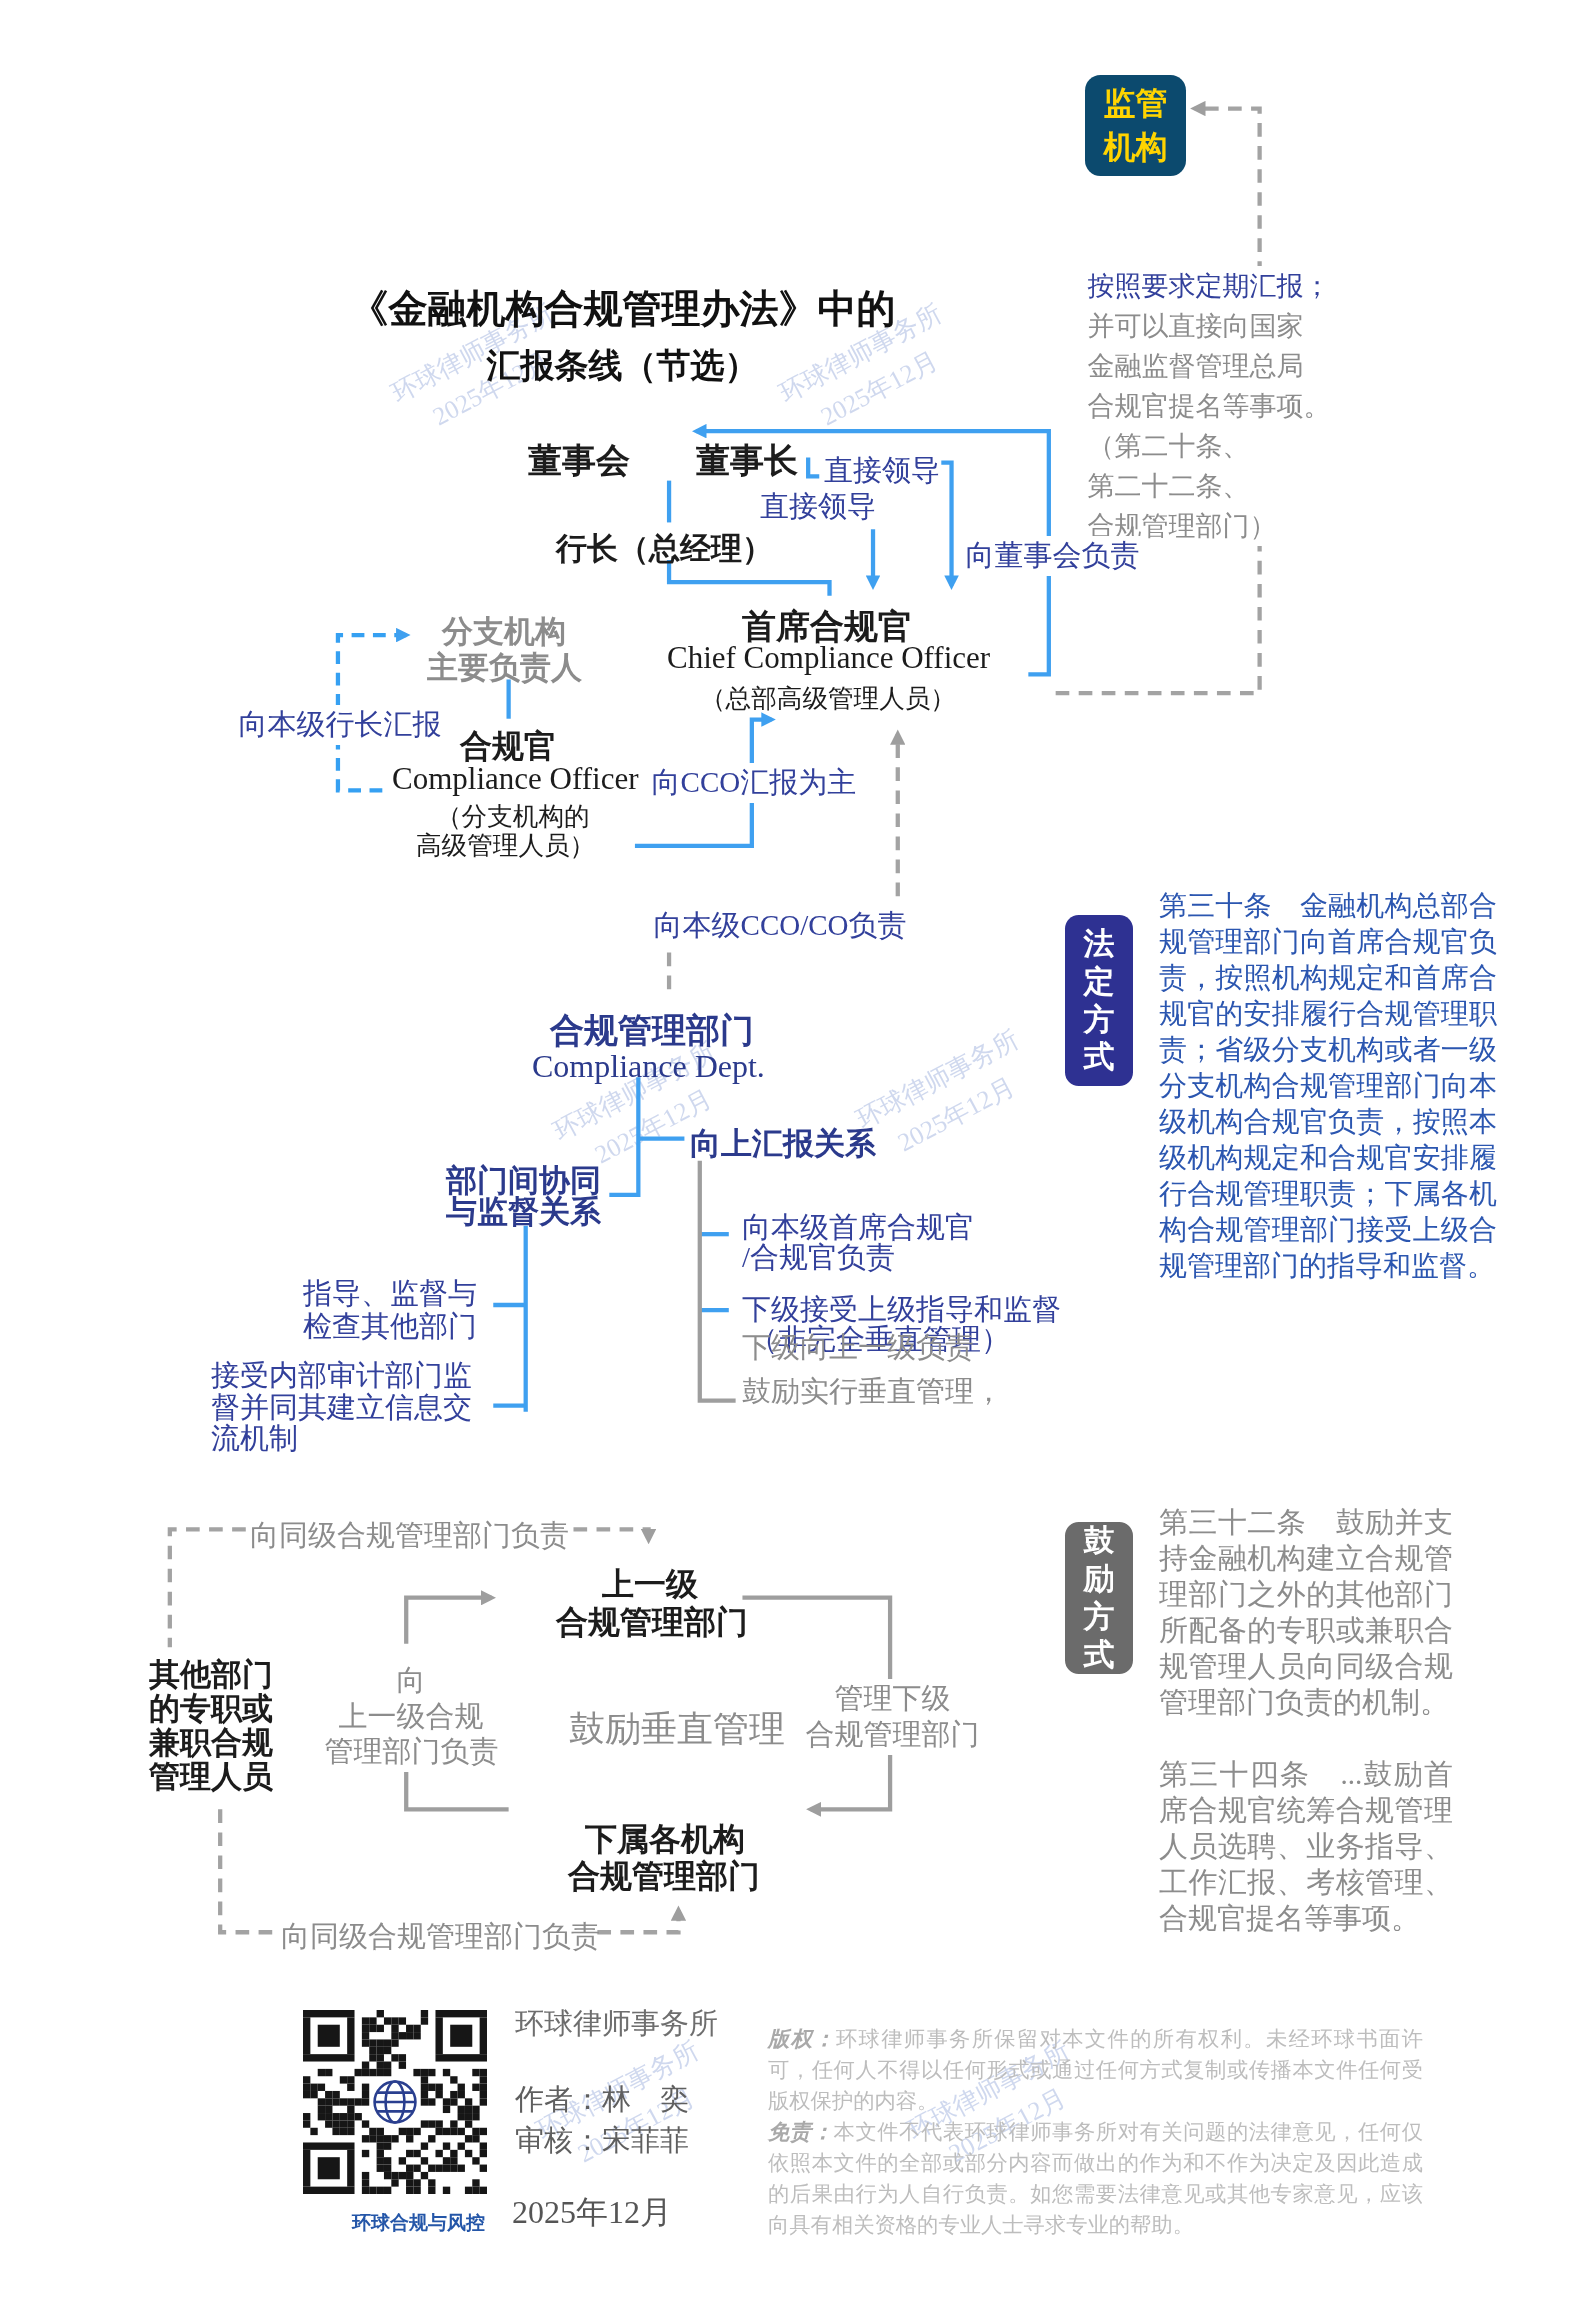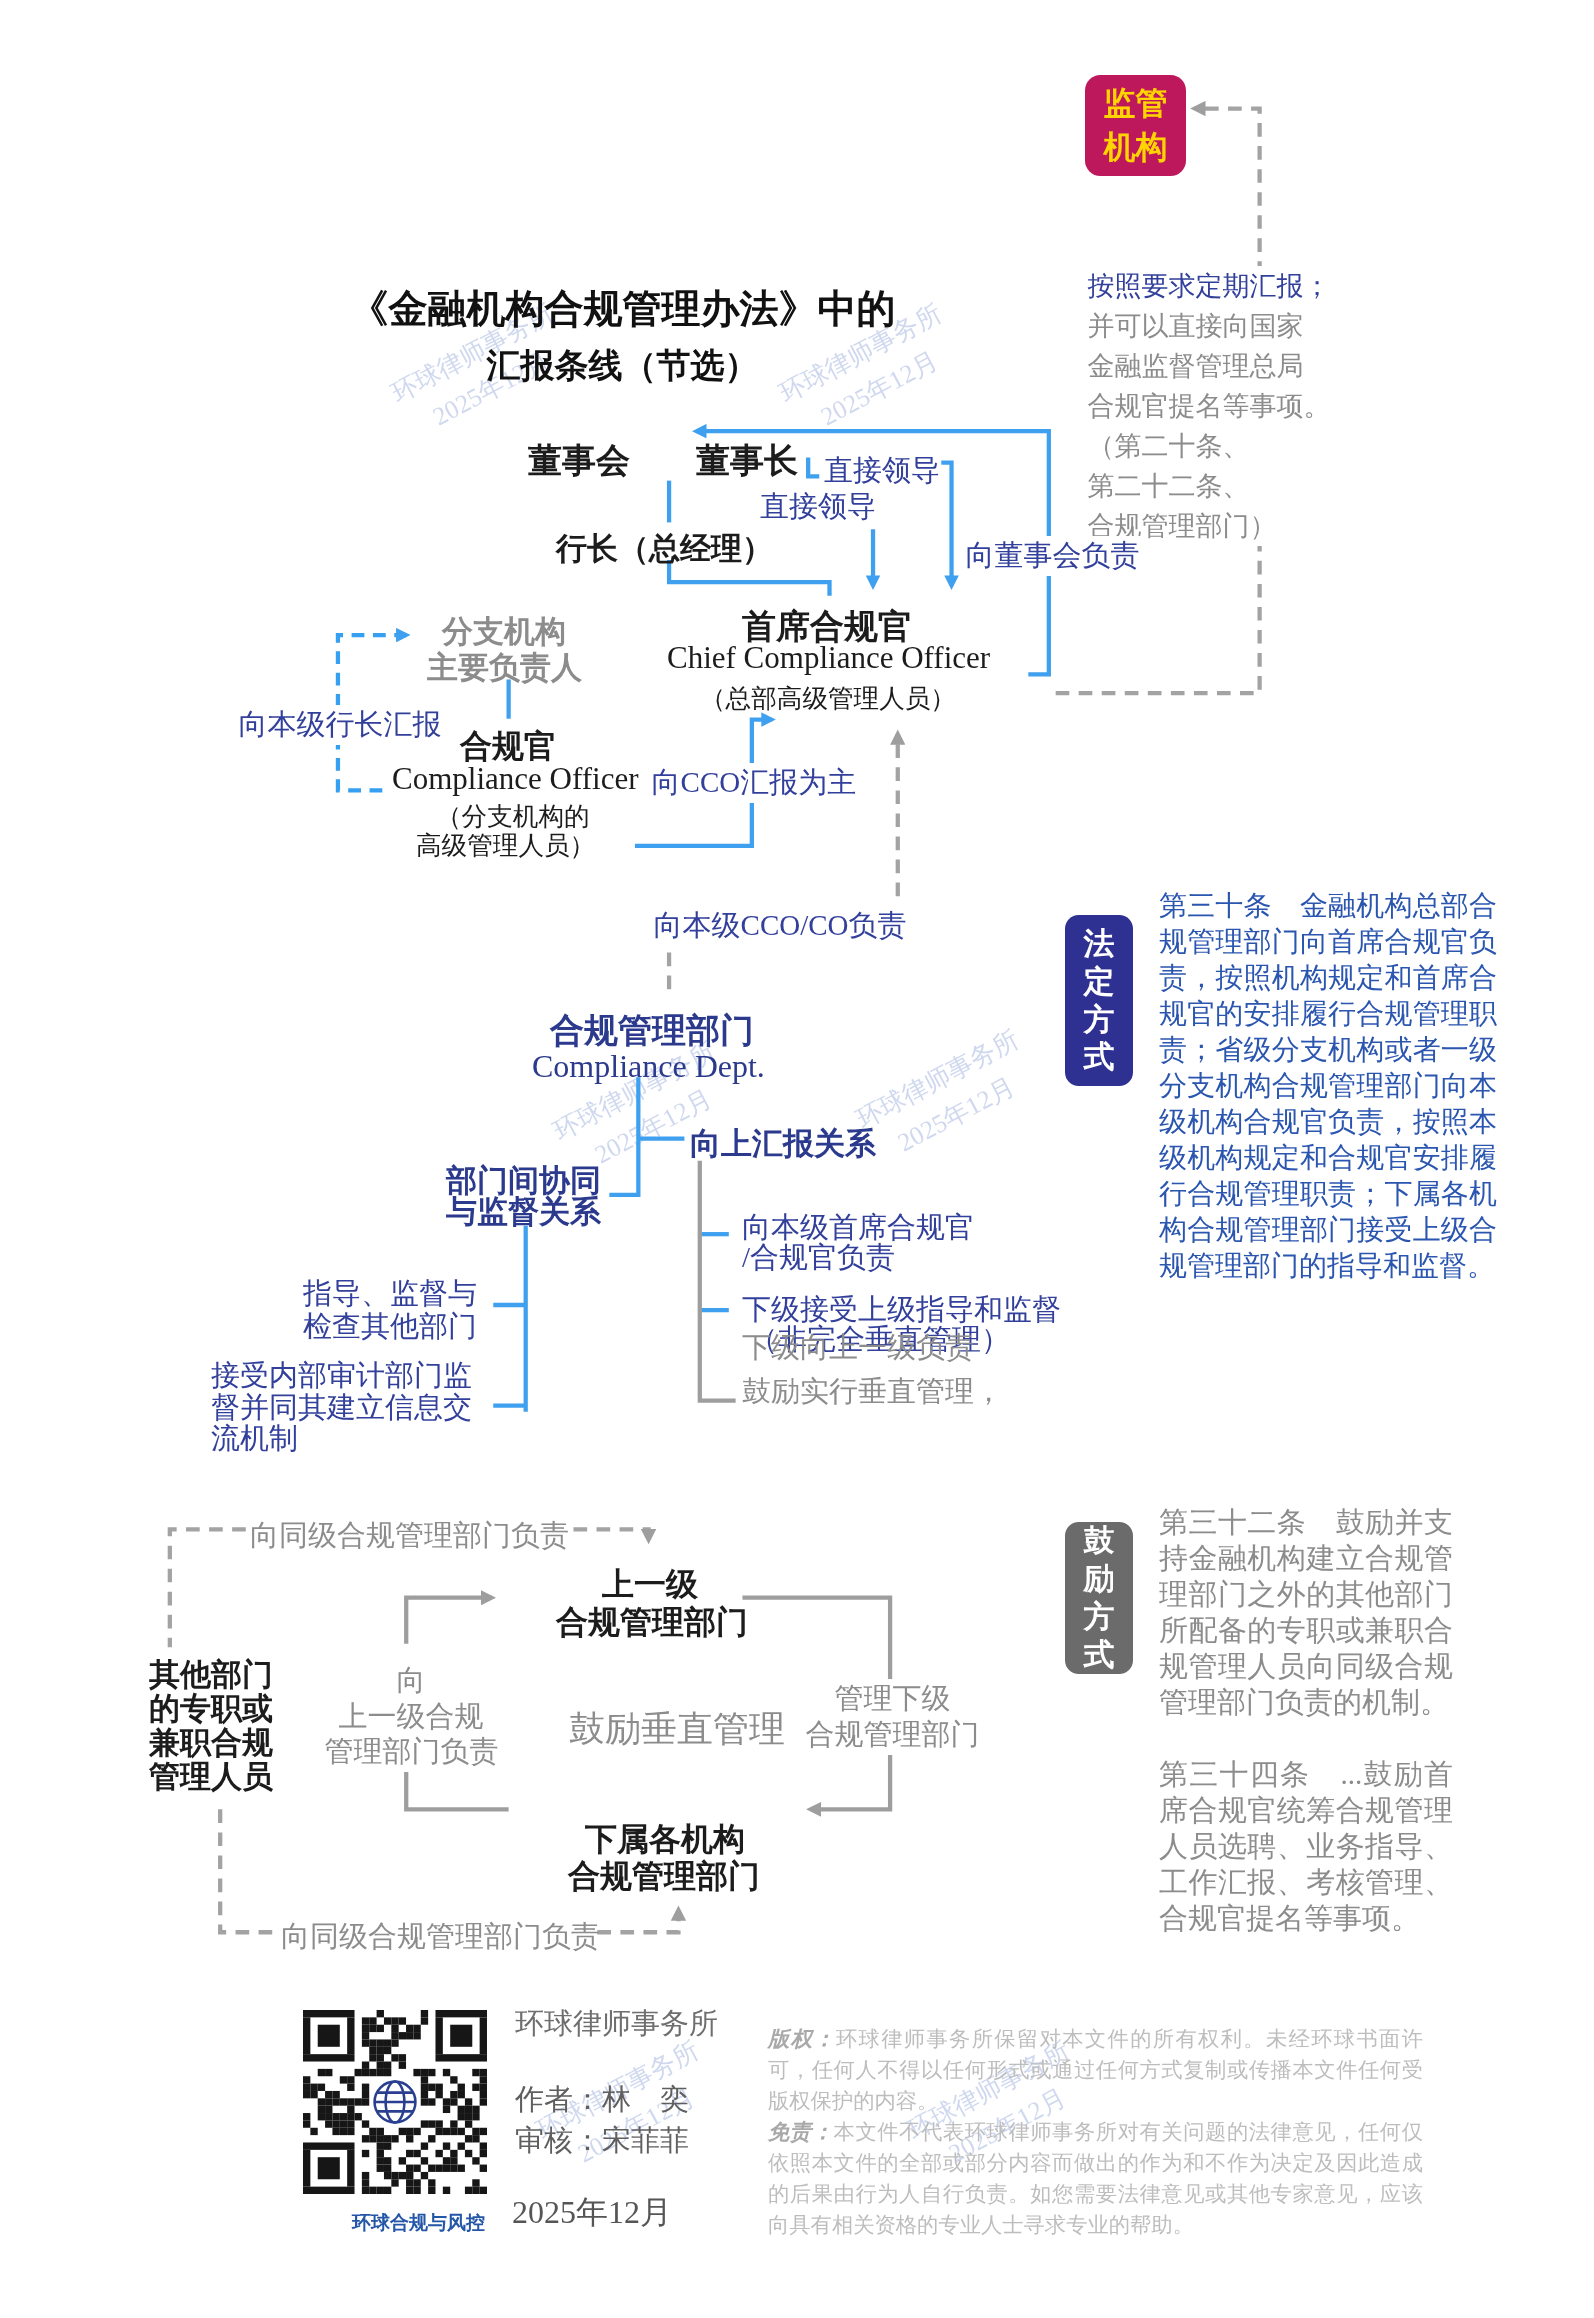--- a/index.html
+++ b/index.html
@@ -14,21 +14,21 @@
   .blk{color:#1c1c1c;font-weight:bold;}
   .gry{color:#8c8c8c;}
   .gryb{color:#8c8c8c;font-weight:bold;}
   .ind{color:#32409b;}       
   .nvy{color:#2b3a8c;font-weight:bold;} 
   .pblue{color:#2b56b0;}     
   .title{color:#111;font-weight:bold;text-align:center;}
   .vbox{position:absolute;z-index:2;display:flex;flex-direction:column;align-items:center;
         justify-content:center;color:#fff;font-weight:bold;font-size:31px;line-height:1.22;
         border-radius:13.7px;}
-  .redbox{position:absolute;z-index:2;background:#be185d;border-radius:15.4px;
+  .redbox{position:absolute;z-index:2;background:#0c4a6e;border-radius:15.4px;
           display:flex;flex-direction:column;align-items:center;justify-content:center;
           color:#ffd400;font-weight:bold;font-size:32px;line-height:1.35;}
   .para{position:absolute;z-index:2;text-align:justify;word-break:break-all;white-space:normal;}
   .qrcap{color:#2456a8;font-weight:bold;font-size:19px;}
   .disc{position:absolute;z-index:2;width:655px;color:#bdbdbd;font-size:21.3px;line-height:31px;
         text-align:justify;word-break:break-all;white-space:normal;}
   .disc b{color:#a9a9a9;font-style:italic;}
 </style>
 </head>
 <body>

